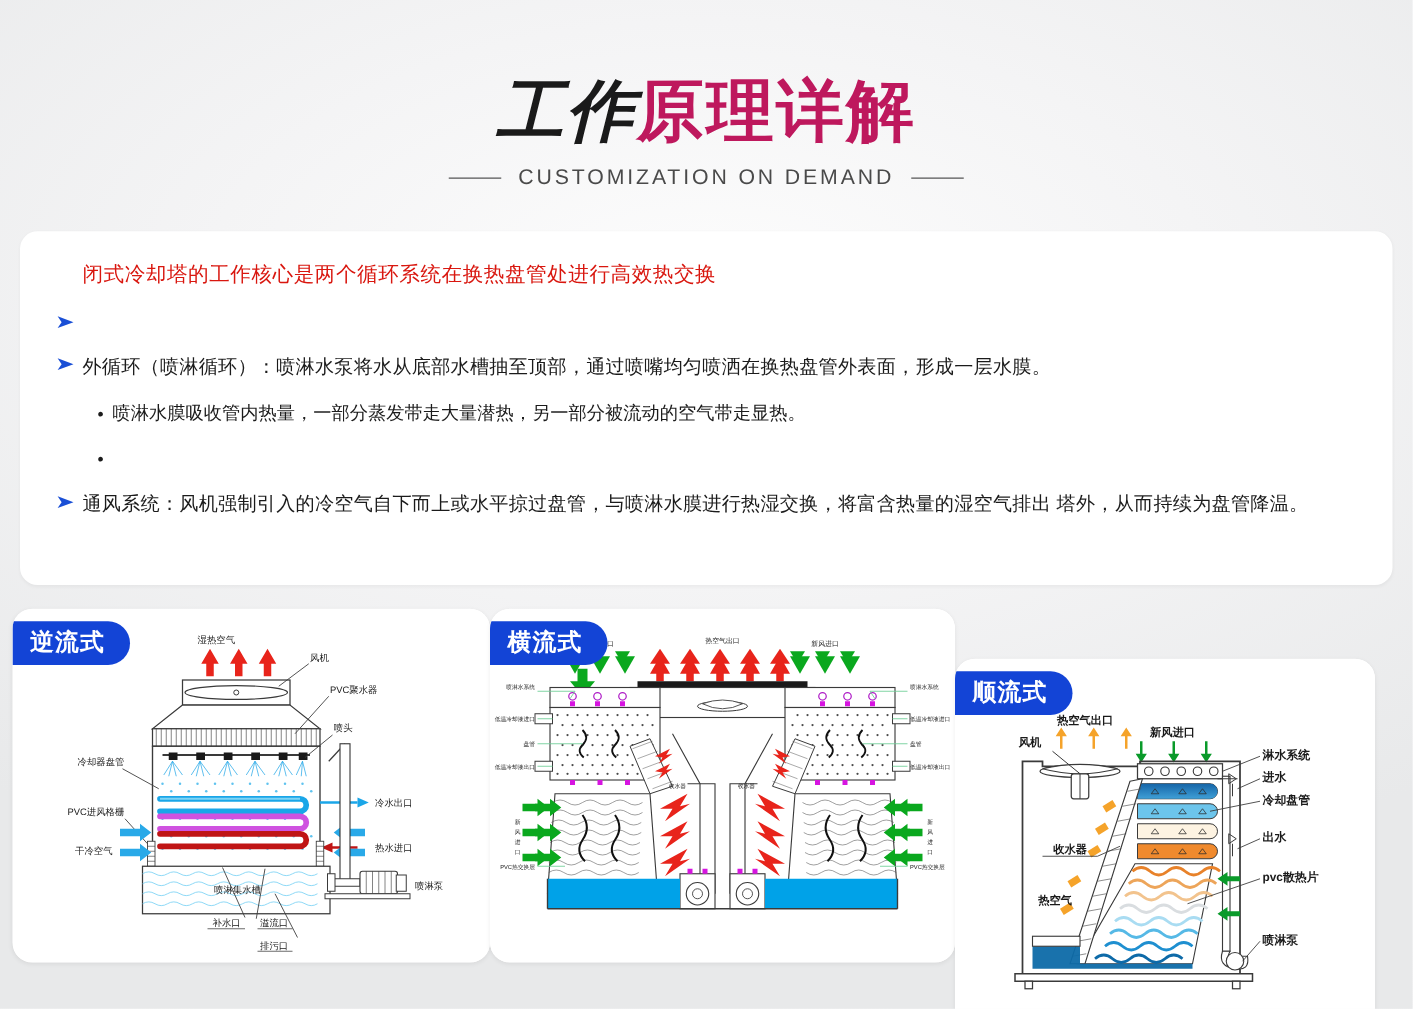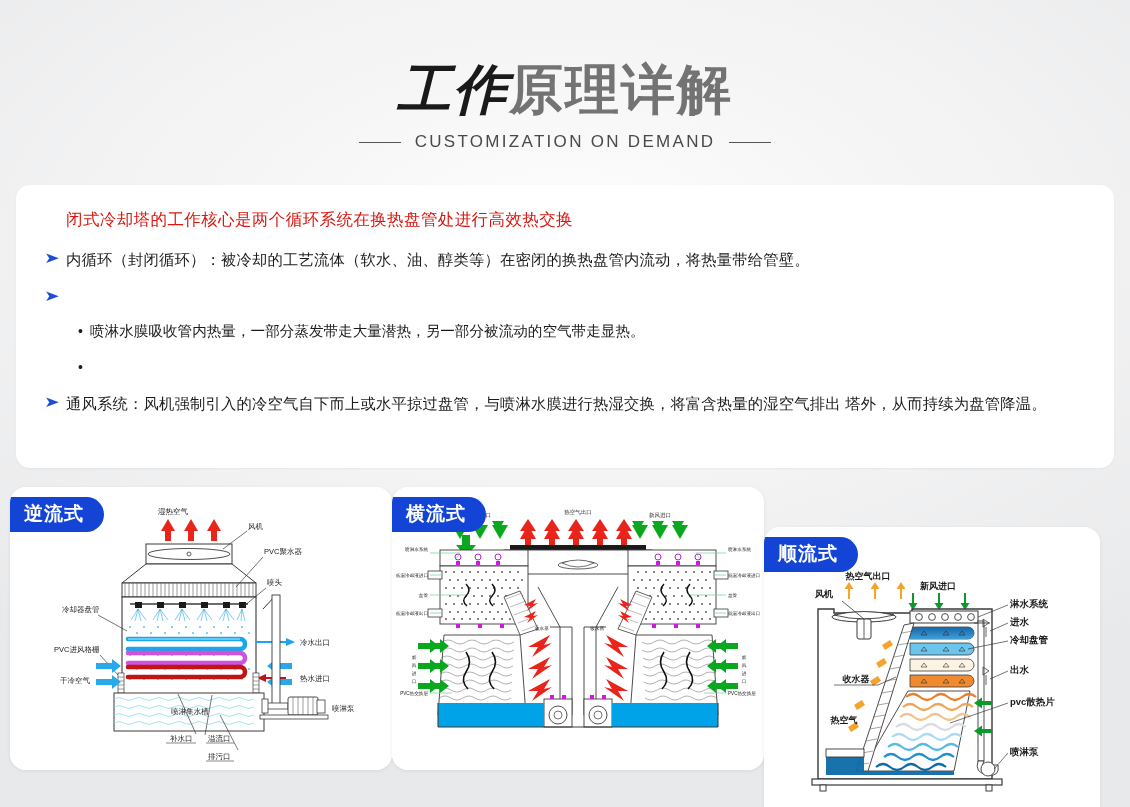--- a/index.html
+++ b/index.html
@@ -9,21 +9,21 @@
     background:
       radial-gradient(ellipse 900px 500px at 50% 30%, #fdfdfd 0%, #f4f4f5 45%, #e8e9ea 100%),
       linear-gradient(135deg,#f2f2f3 0%,#fafafa 35%,#eeeef0 100%);
   }
   .page{position:relative;width:1130px;height:807px;}
 
   
   .header{padding-top:62px;text-align:center;}
   .title{font-size:54px;font-weight:bold;letter-spacing:2px;line-height:1;}
   .title .t-black{color:#1a1a1a;font-style:italic;}
-  .title .t-red{color:#737373;}
+  .title .t-red{color:#be185d;}
   .subwrap{display:flex;align-items:center;justify-content:center;gap:14px;margin-top:16px;}
   .subline{width:42px;height:1px;background:#555;}
   .subtitle{font-size:17px;letter-spacing:2.3px;color:#4a4a4a;white-space:nowrap;}
 
   
   .panel{
     position:absolute;left:16px;top:185px;width:1098px;height:283px;
     background:#fff;border-radius:14px;box-sizing:border-box;
     padding:22px 28px 10px 28px;
     box-shadow:0 1px 3px rgba(0,0,0,.045);
@@ -73,25 +73,25 @@
       <span class="subtitle">CUSTOMIZATION ON DEMAND</span>
       <span class="subline"></span>
     </div>
   </div>
 
   <div class="panel">
     <div class="panel-head">闭式冷却塔的工作核心是两个循环系统在换热盘管处进行高效热交换</div>
 
     <div class="bullet-row">
       <span class="chev">➤</span>
-      <span class="btxt">内循环（封闭循环）：被冷却的工艺流体（软水、油、醇类等）在密闭的换热盘管内流动，将热量带给管壁。</span>
     </div>
 
     <div class="bullet-row">
       <span class="chev">➤</span>
+      <span class="btxt">外循环（喷淋循环）：喷淋水泵将水从底部水槽抽至顶部，通过喷嘴均匀喷洒在换热盘管外表面，形成一层水膜。</span>
     </div>
 
     <div class="sub-row">
       <span class="dot">•</span>
       <span class="stxt">喷淋水膜吸收管内热量，一部分蒸发带走大量潜热，另一部分被流动的空气带走显热。</span>
     </div>
 
     <div class="sub-row">
       <span class="dot">•</span>
     </div>

